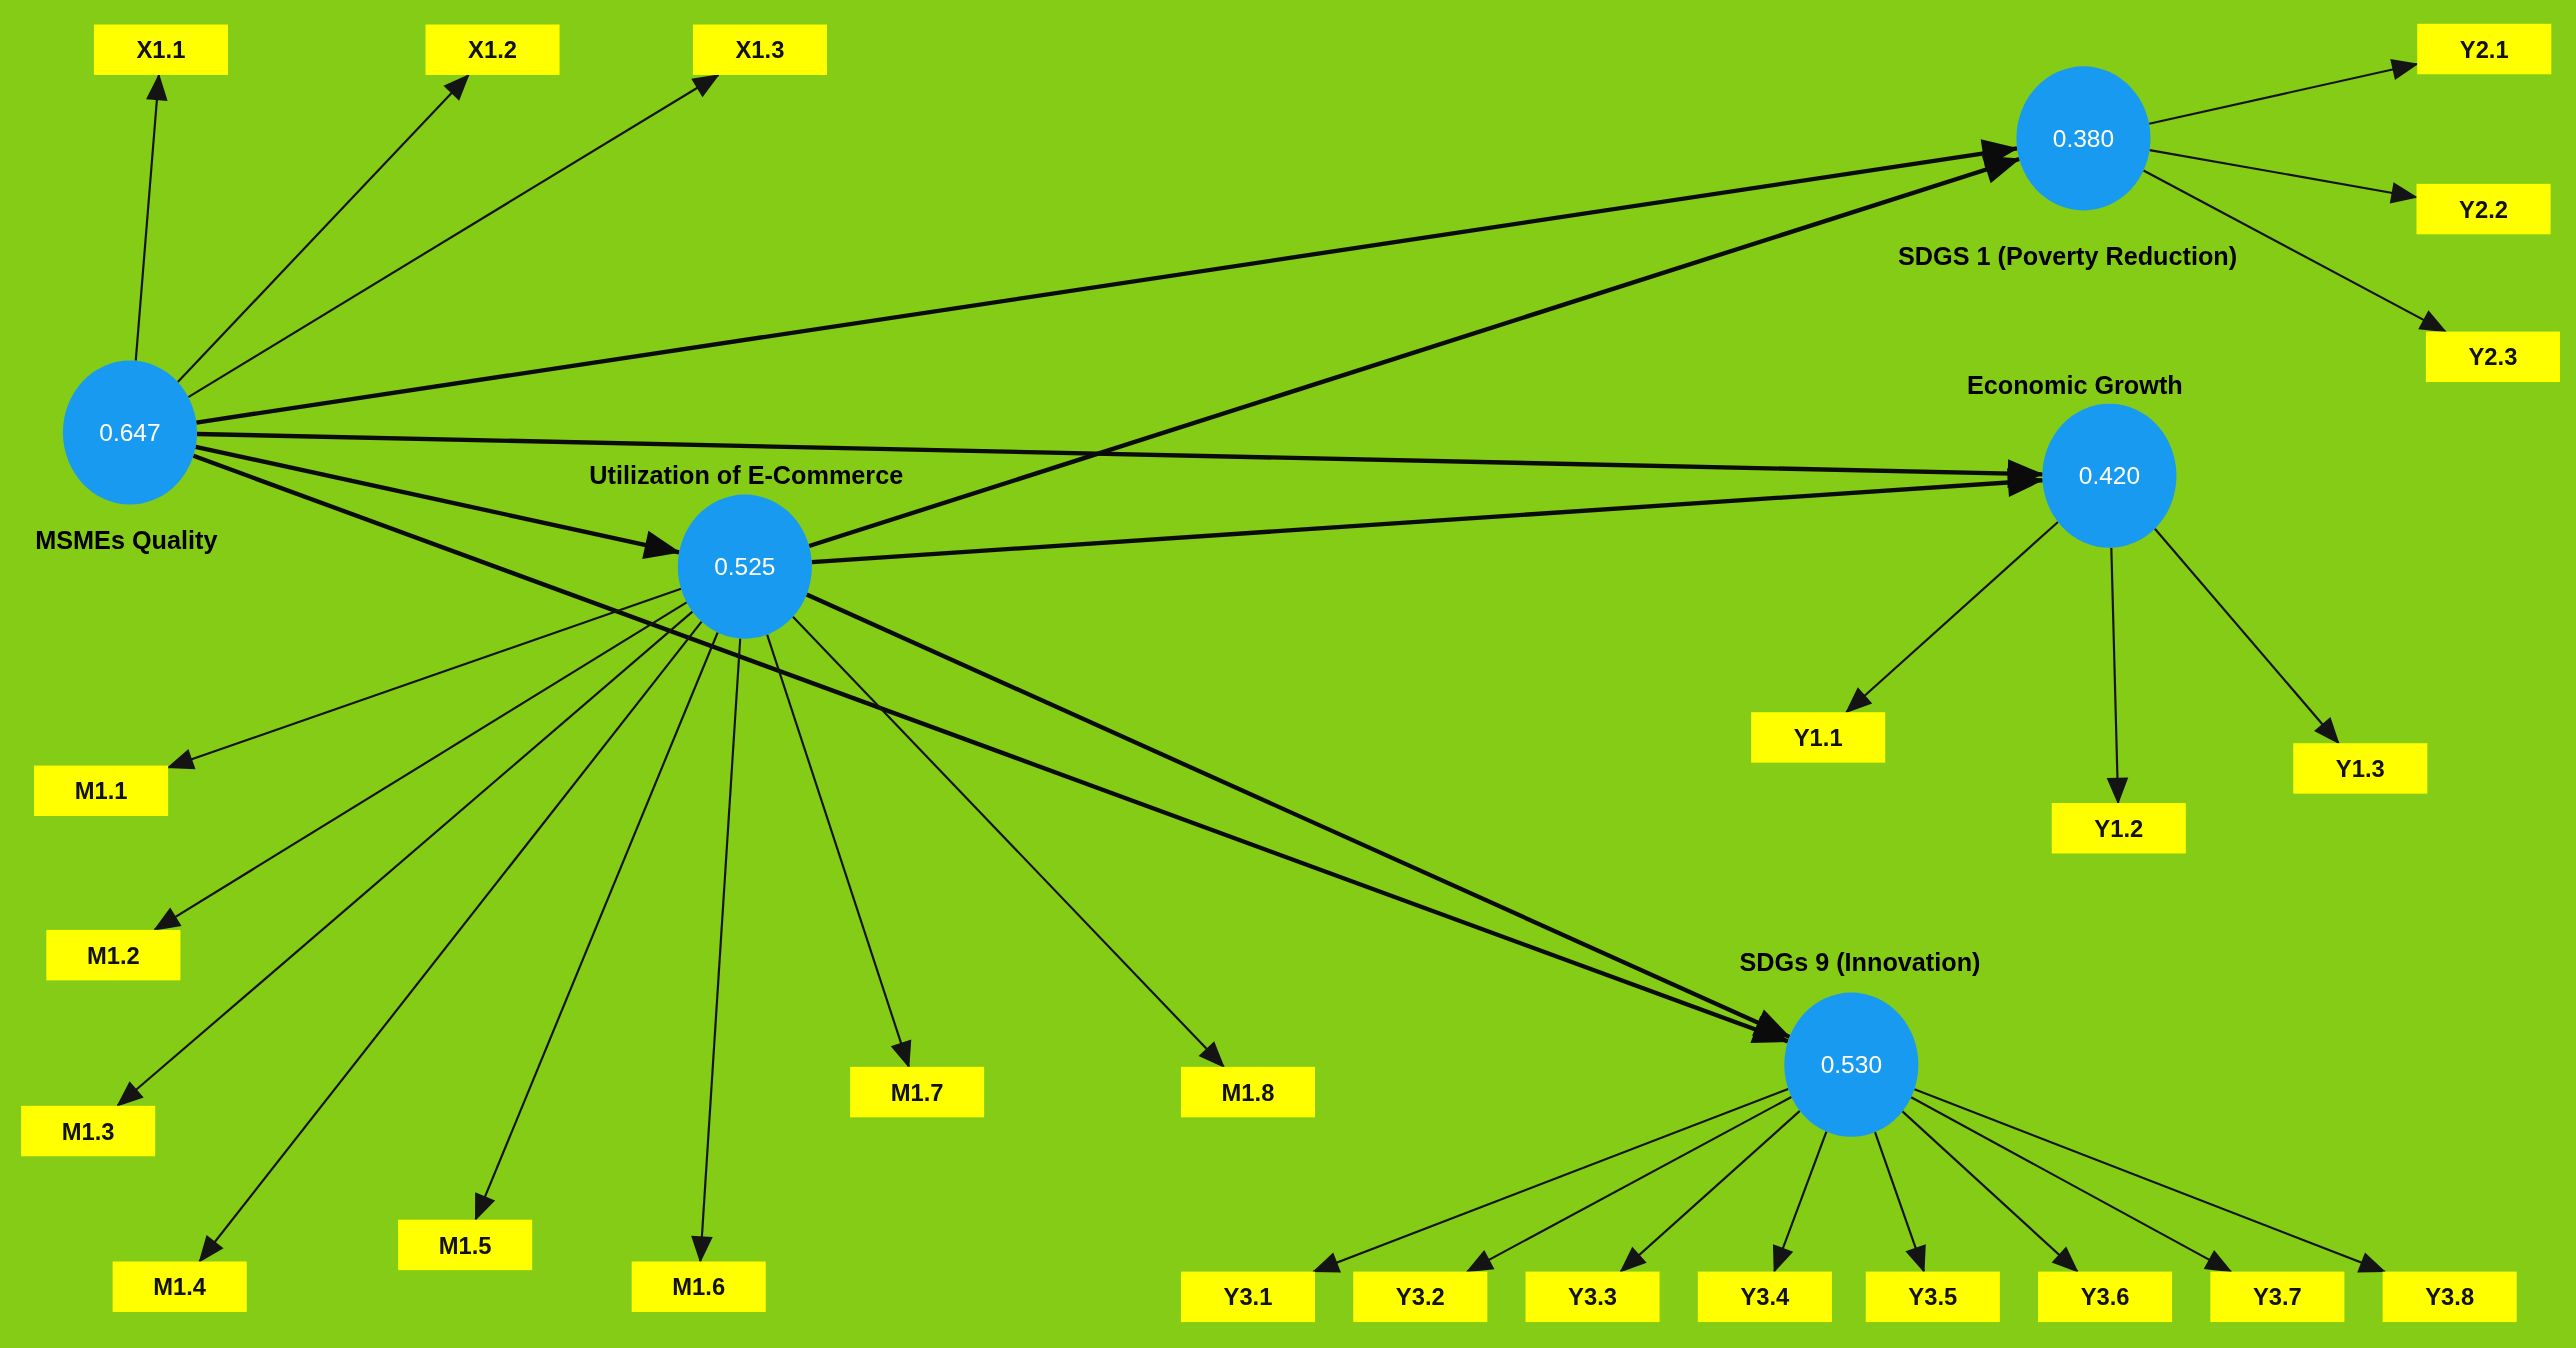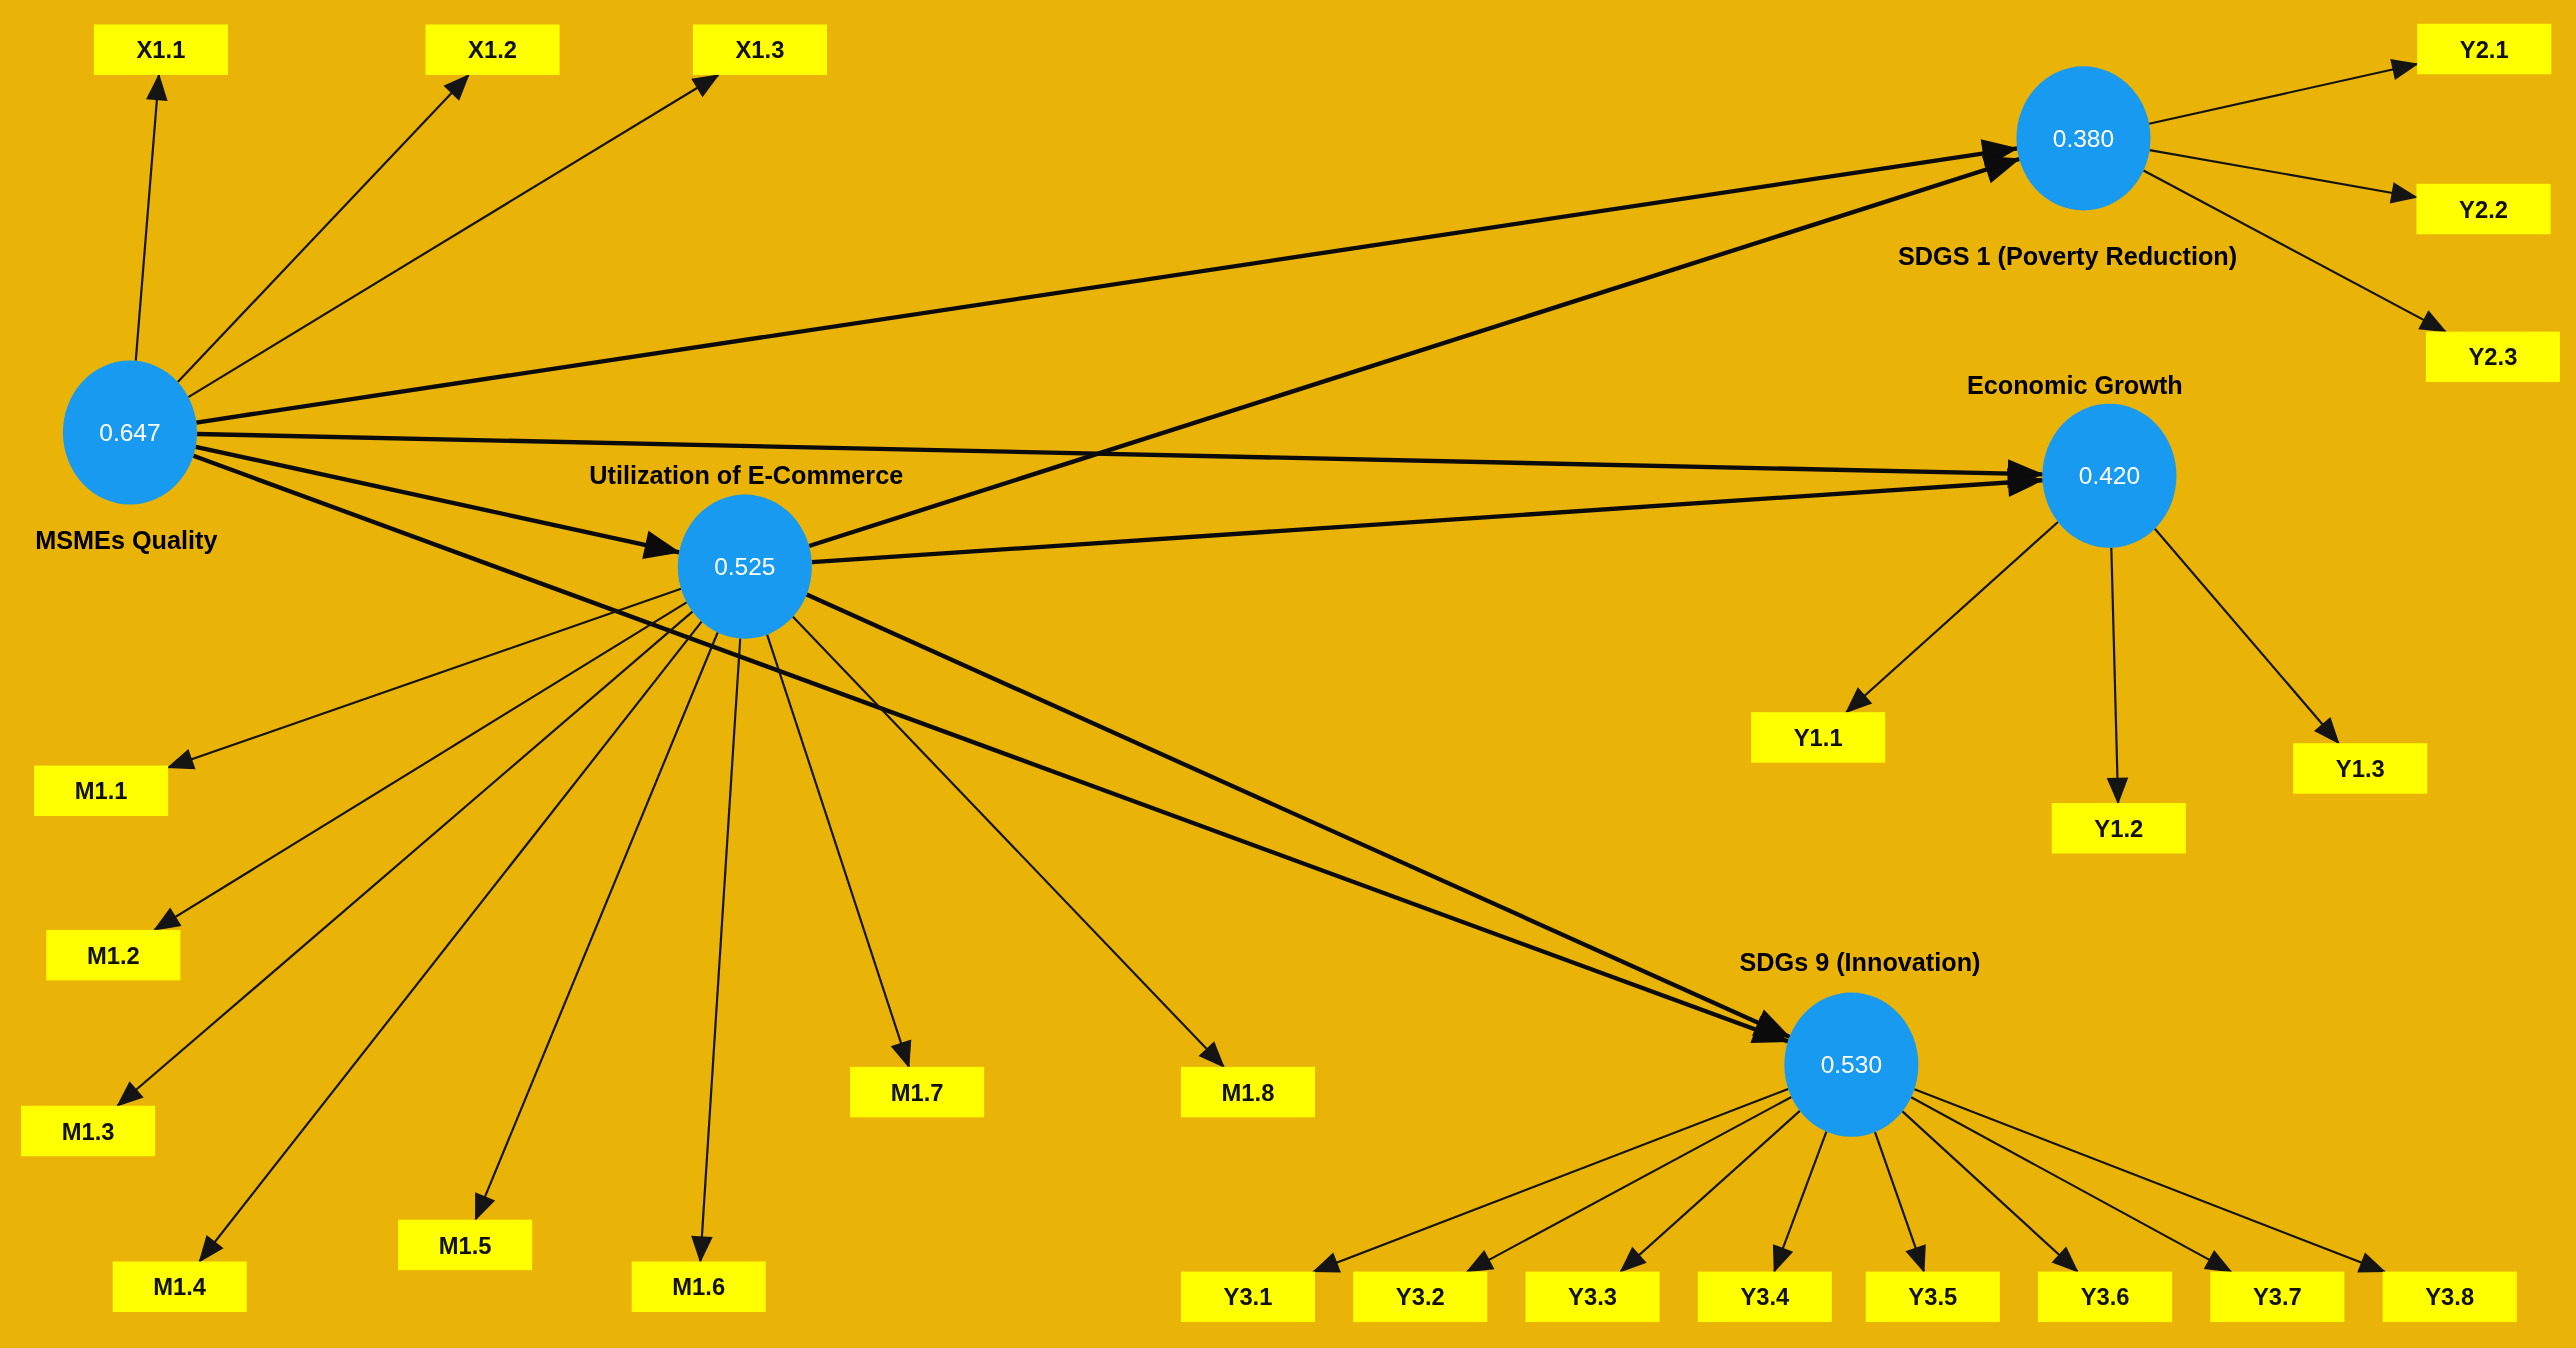--- a/index.html
+++ b/index.html
@@ -4,21 +4,21 @@
 <style>
   html, body {
     margin: 0;
     padding: 0;
     background: #ffffff;
     width: 2576px;
     height: 1348px;
     overflow: hidden;
     font-family: "Liberation Sans", sans-serif;
   }
-  #stage { position: relative; width: 2576px; height: 1348px; background: #eab308; }
+  #stage { position: relative; width: 2576px; height: 1348px; background: #84cc16; }
   svg { display: block; }
   .path-line      { stroke: #0b0b0b; stroke-width: 6;   fill: none; }
   .indicator-line { stroke: #141414; stroke-width: 3;   fill: none; }
   .construct-ellipse { stroke: none; }
   .indicator-rect    { stroke: none; }
   .construct-value {
     fill: #ffffff; font-size: 34px; font-weight: 400;
     text-anchor: middle; font-family: "Liberation Sans", sans-serif;
   }
   .construct-label {

